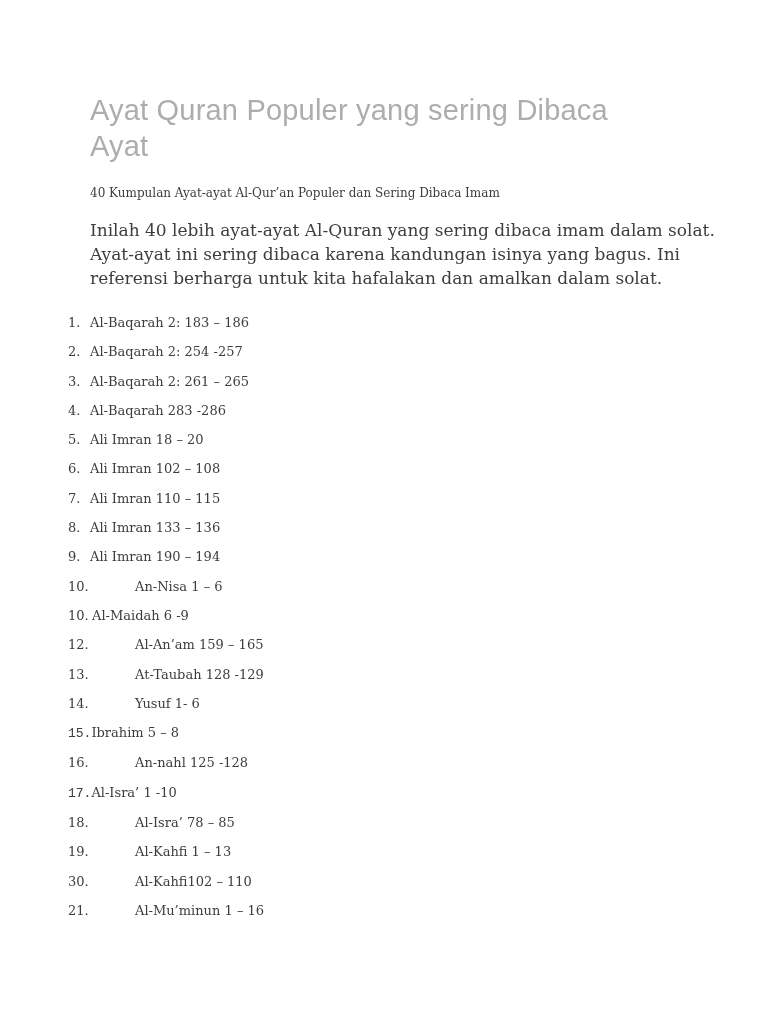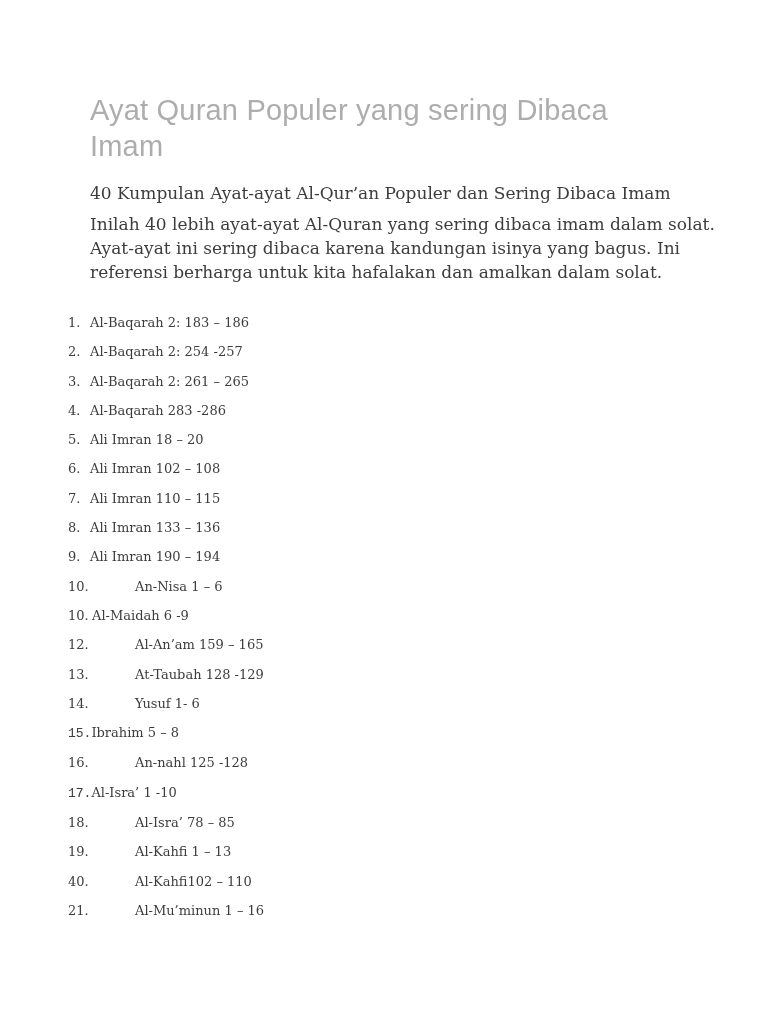--- a/index.html
+++ b/index.html
@@ -24,28 +24,28 @@
     font-size: 29px;
     line-height: 36px;
     font-weight: 400;
     color: #adadad;
     letter-spacing: 0.2px;
   }
   .subtitle {
     position: absolute;
     left: 90px;
     top: 181px;
-    font-size: 17px;
+    font-size: 12px;
     line-height: 24px;
     white-space: nowrap;
   }
   .paragraph {
     position: absolute;
     left: 90px;
-    top: 212px;
+    top: 218px;
     font-size: 17px;
     line-height: 24px;
   }
   .paragraph div { white-space: nowrap; }
   .verse-list {
     position: absolute;
     left: 68px;
     top: 308px;
     font-size: 13px;
     line-height: 29.3px;
@@ -57,21 +57,21 @@
   .indent-space  .num { min-width: 24px; }
   .indent-none   .num { min-width: 0; font-family: Liberation Mono, monospace; }
 </style>
 </head>
 <body>
 
 <div class="page" style="background: rgb(255, 255, 255); color: rgb(61, 61, 61);">
 
   <div class="title" style="color: rgb(173, 173, 173);">
     <div>Ayat Quran Populer yang sering Dibaca</div>
-    <div>Imam</div>
+    <div>Ayat</div>
   </div>
 
   <div class="subtitle">40 Kumpulan Ayat-ayat Al-Qur’an Populer dan Sering Dibaca Imam</div>
 
   <div class="paragraph">
     <div>Inilah 40 lebih ayat-ayat Al-Quran yang sering dibaca imam dalam solat.</div>
     <div>Ayat-ayat ini sering dibaca karena kandungan isinya yang bagus. Ini</div>
     <div>referensi berharga untuk kita hafalakan dan amalkan dalam solat.</div>
   </div>
 
@@ -88,17 +88,17 @@
       <div class="list-item indent-tab"><span class="num">10.</span><span class="txt">An-Nisa 1 – 6</span></div>
       <div class="list-item indent-space"><span class="num">10.</span><span class="txt">Al-Maidah 6 -9</span></div>
       <div class="list-item indent-tab"><span class="num">12.</span><span class="txt">Al-An’am 159 – 165</span></div>
       <div class="list-item indent-tab"><span class="num">13.</span><span class="txt">At-Taubah 128 -129</span></div>
       <div class="list-item indent-tab"><span class="num">14.</span><span class="txt">Yusuf 1- 6</span></div>
       <div class="list-item indent-none"><span class="num">15.</span><span class="txt">Ibrahim 5 – 8</span></div>
       <div class="list-item indent-tab"><span class="num">16.</span><span class="txt">An-nahl 125 -128</span></div>
       <div class="list-item indent-none"><span class="num">17.</span><span class="txt">Al-Isra’ 1 -10</span></div>
       <div class="list-item indent-tab"><span class="num">18.</span><span class="txt">Al-Isra’ 78 – 85</span></div>
       <div class="list-item indent-tab"><span class="num">19.</span><span class="txt">Al-Kahfi 1 – 13</span></div>
-      <div class="list-item indent-tab"><span class="num">40.</span><span class="txt">Al-Kahfi102 – 110</span></div>
+      <div class="list-item indent-tab"><span class="num">30.</span><span class="txt">Al-Kahfi102 – 110</span></div>
       <div class="list-item indent-tab"><span class="num">21.</span><span class="txt">Al-Mu’minun 1 – 16</span></div>
     </div>
 
 </div>
 
 </body></html>

